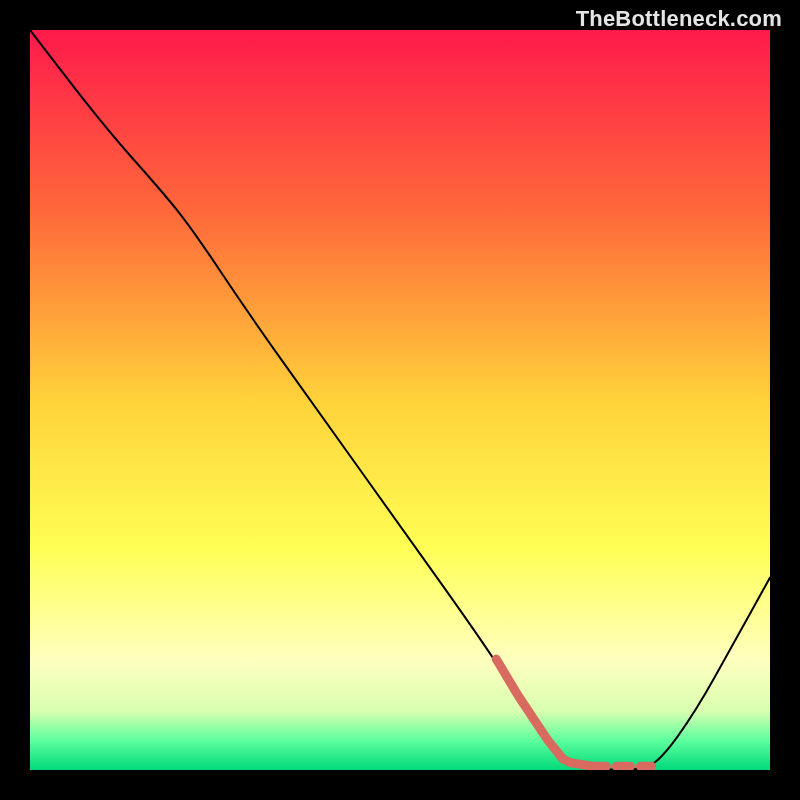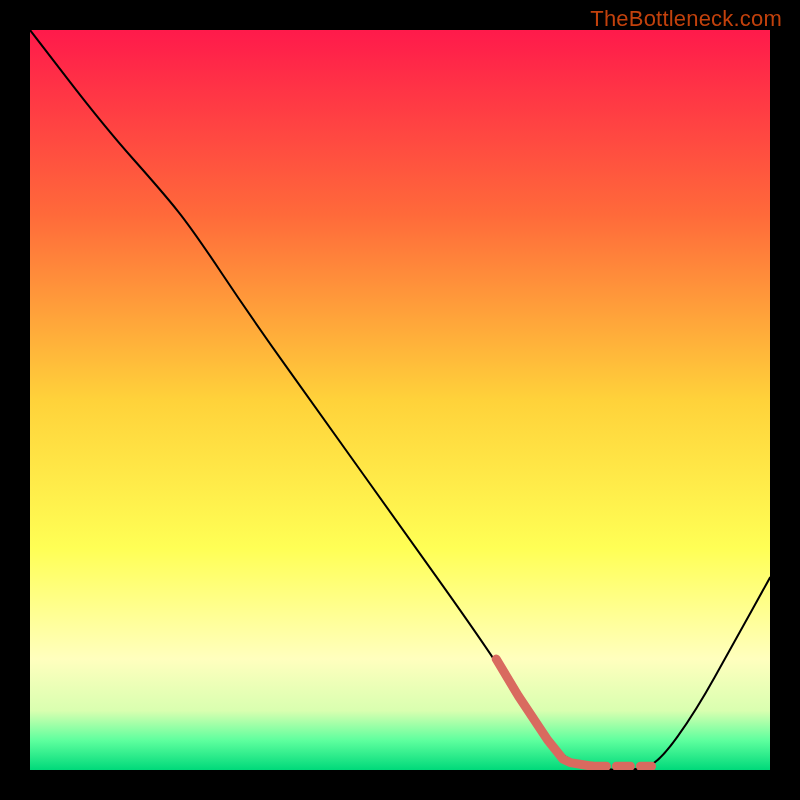--- a/index.html
+++ b/index.html
@@ -8,23 +8,23 @@
     background: #000;
     width: 800px;
     height: 800px;
     position: relative;
     font-family: Arial, Helvetica, sans-serif;
   }
   .attribution {
     position: absolute;
     top: 6px;
     right: 18px;
-    color: #c2410c;
+    color: #e5e5e5;
     font-size: 22px;
-    font-weight: 400;
+    font-weight: 700;
     letter-spacing: 0.2px;
     text-align: center;
   }
   .plot-frame {
     position: absolute;
     left: 30px;
     top: 30px;
     width: 740px;
     height: 740px;
     background: #000;

